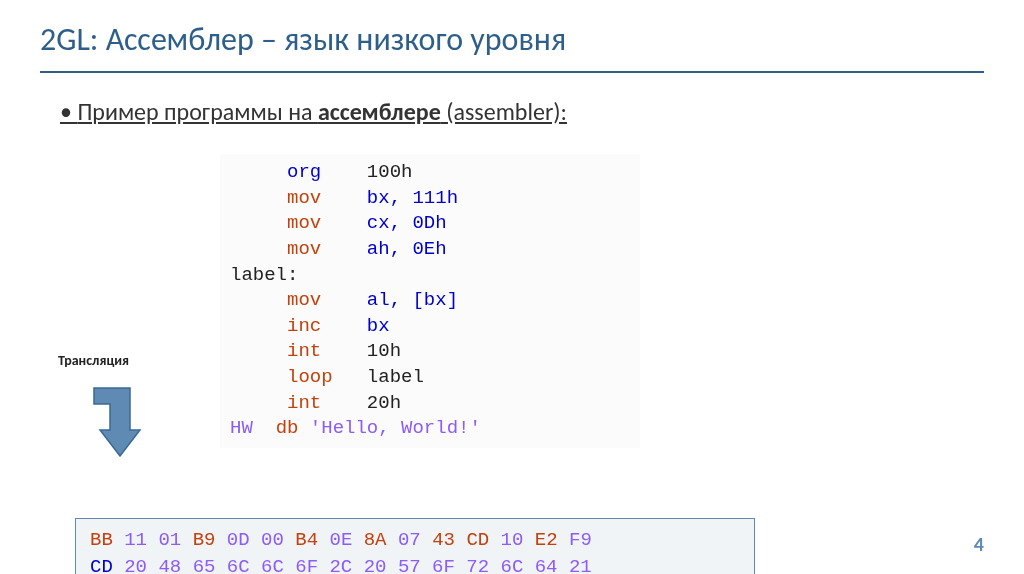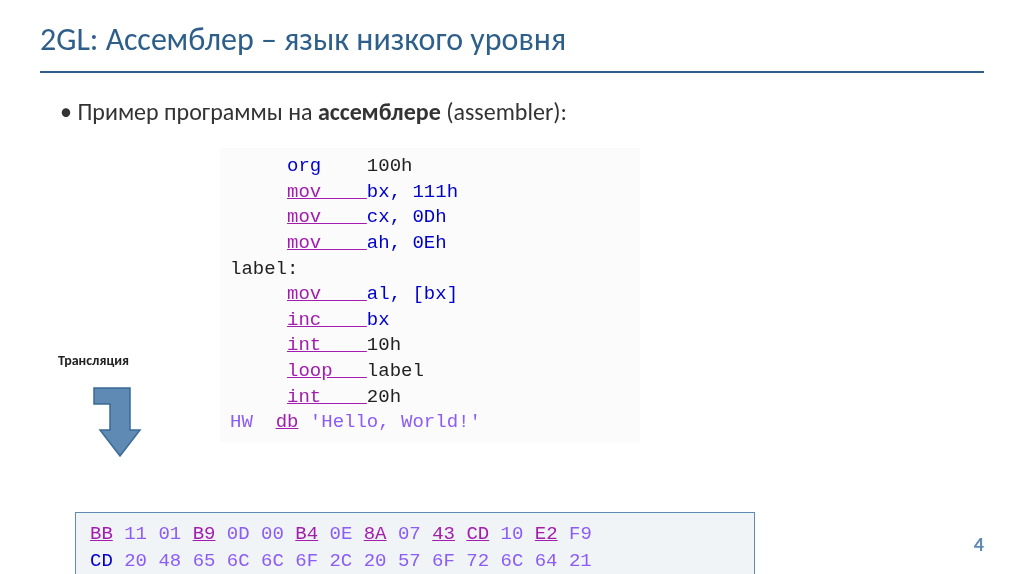--- a/index.html
+++ b/index.html
@@ -16,39 +16,40 @@
     font-size: 32px;
     font-weight: 400;
     padding-bottom: 12px;
     border-bottom: 2px solid #2E5F8A;
     margin-bottom: 24px;
   }
   .bullet-line {
     font-size: 24px;
     color: #333;
     margin-left: 20px;
-    margin-bottom: 22px;
+    margin-bottom: 28px;
+    text-decoration: underline;
   }
   .bullet-line::before {
     content: "• ";
     color: #333;
   }
   .bold { font-weight: 700; }
   .code-block {
     font-family: "Courier New", monospace;
     font-size: 19px;
     line-height: 1.35;
     white-space: pre;
     margin-left: 180px;
     background: #fbfbfb;
     padding: 6px 10px;
     width: 420px;
   }
   .c-blue { color: #0000CC; text-align: right; }
-  .c-green { color: #a21caf; text-decoration: underline; }
+  .c-green { color: #c2410c; }
   .c-black { color: #222; text-align: center; }
   .c-magenta { color: #8b5cf6; }
   .label-translation {
     position: absolute;
     top: 352px;
     left: 58px;
     font-size: 14px;
     font-weight: 700;
     color: #222;
   }

